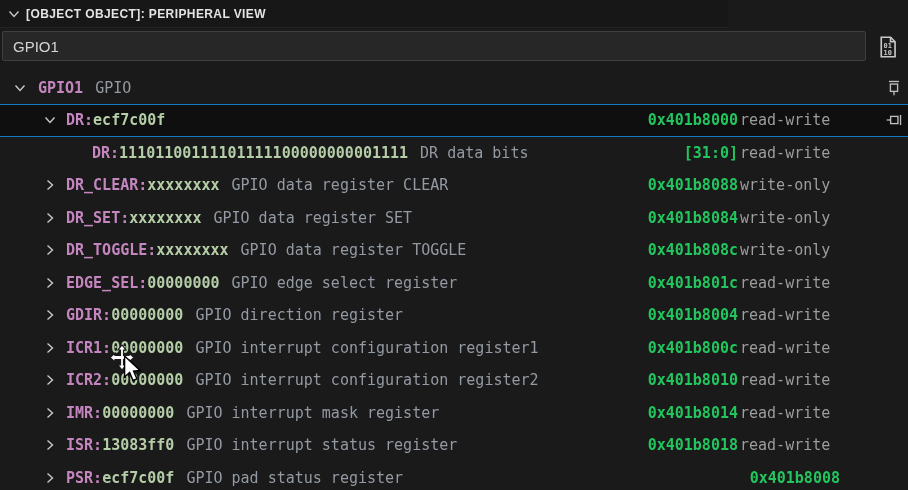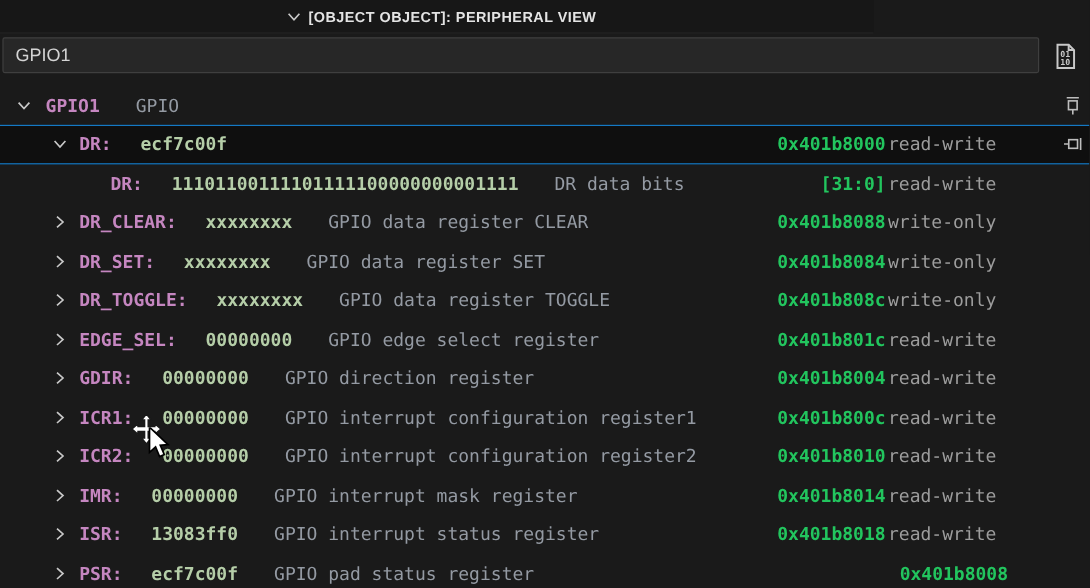--- a/index.html
+++ b/index.html
@@ -8,21 +8,20 @@
     background:#1a1a1a;
     font-family:"DejaVu Sans Mono","Liberation Mono",monospace;
     position:relative;
   }
   
   .panel-header {
     position:absolute; top:0; left:0; width:728px; height:28px;
     display:flex; align-items:center; padding-left:6px;
     background:#171717; border-bottom:1px solid #232323;
     cursor:pointer;
-    justify-content:center;
   }
   .panel-header .chev { width:16px; height:16px; margin-right:4px; flex:none; }
   .panel-title {
     font-family:"Liberation Sans","DejaVu Sans",sans-serif;
     font-size:12px; font-weight:bold; color:#e4e4e4; letter-spacing:.4px;
     white-space:nowrap;
   }
   
   .search-input {
     position:absolute; left:2px; top:31px; width:864px; height:30px;
@@ -42,22 +41,22 @@
     font-size:15px; white-space:nowrap; cursor:pointer;
   }
   .row.selected {
     background:#0f0f0f;
     border-top:1px solid #1579c4; border-bottom:1px solid #1579c4;
   }
   .indent { flex:none; }
   .chevbox { width:16px; height:16px; flex:none; margin-right:10px; }
   .lvl2 .chevbox { margin-right:8px; }
   .name  { font-weight:bold; color:#c586c0; }
-  .value { font-weight:bold; color:#b5cea8; margin-left:24px; }
-  .desc  { color:#949aa3; margin-left:30px; }
+  .value { font-weight:bold; color:#b5cea8; margin-left:0; }
+  .desc  { color:#949aa3; margin-left:12px; }
   .spacer{ flex:1; }
   .addr  { font-weight:bold; color:#22c55e; text-align:right; flex:none; }
   .acc   { color:#9d9d9d; width:100px; margin-left:2px; flex:none; }
   .pinslot { width:68px; flex:none; display:flex; justify-content:flex-end; padding-right:5px; }
   .pinslot svg { display:block; }
   
   .cursor-wrap { position:absolute; left:108px; top:344px; width:40px; height:42px; pointer-events:none; z-index:10; }
 </style>
 </head>
 <body>

